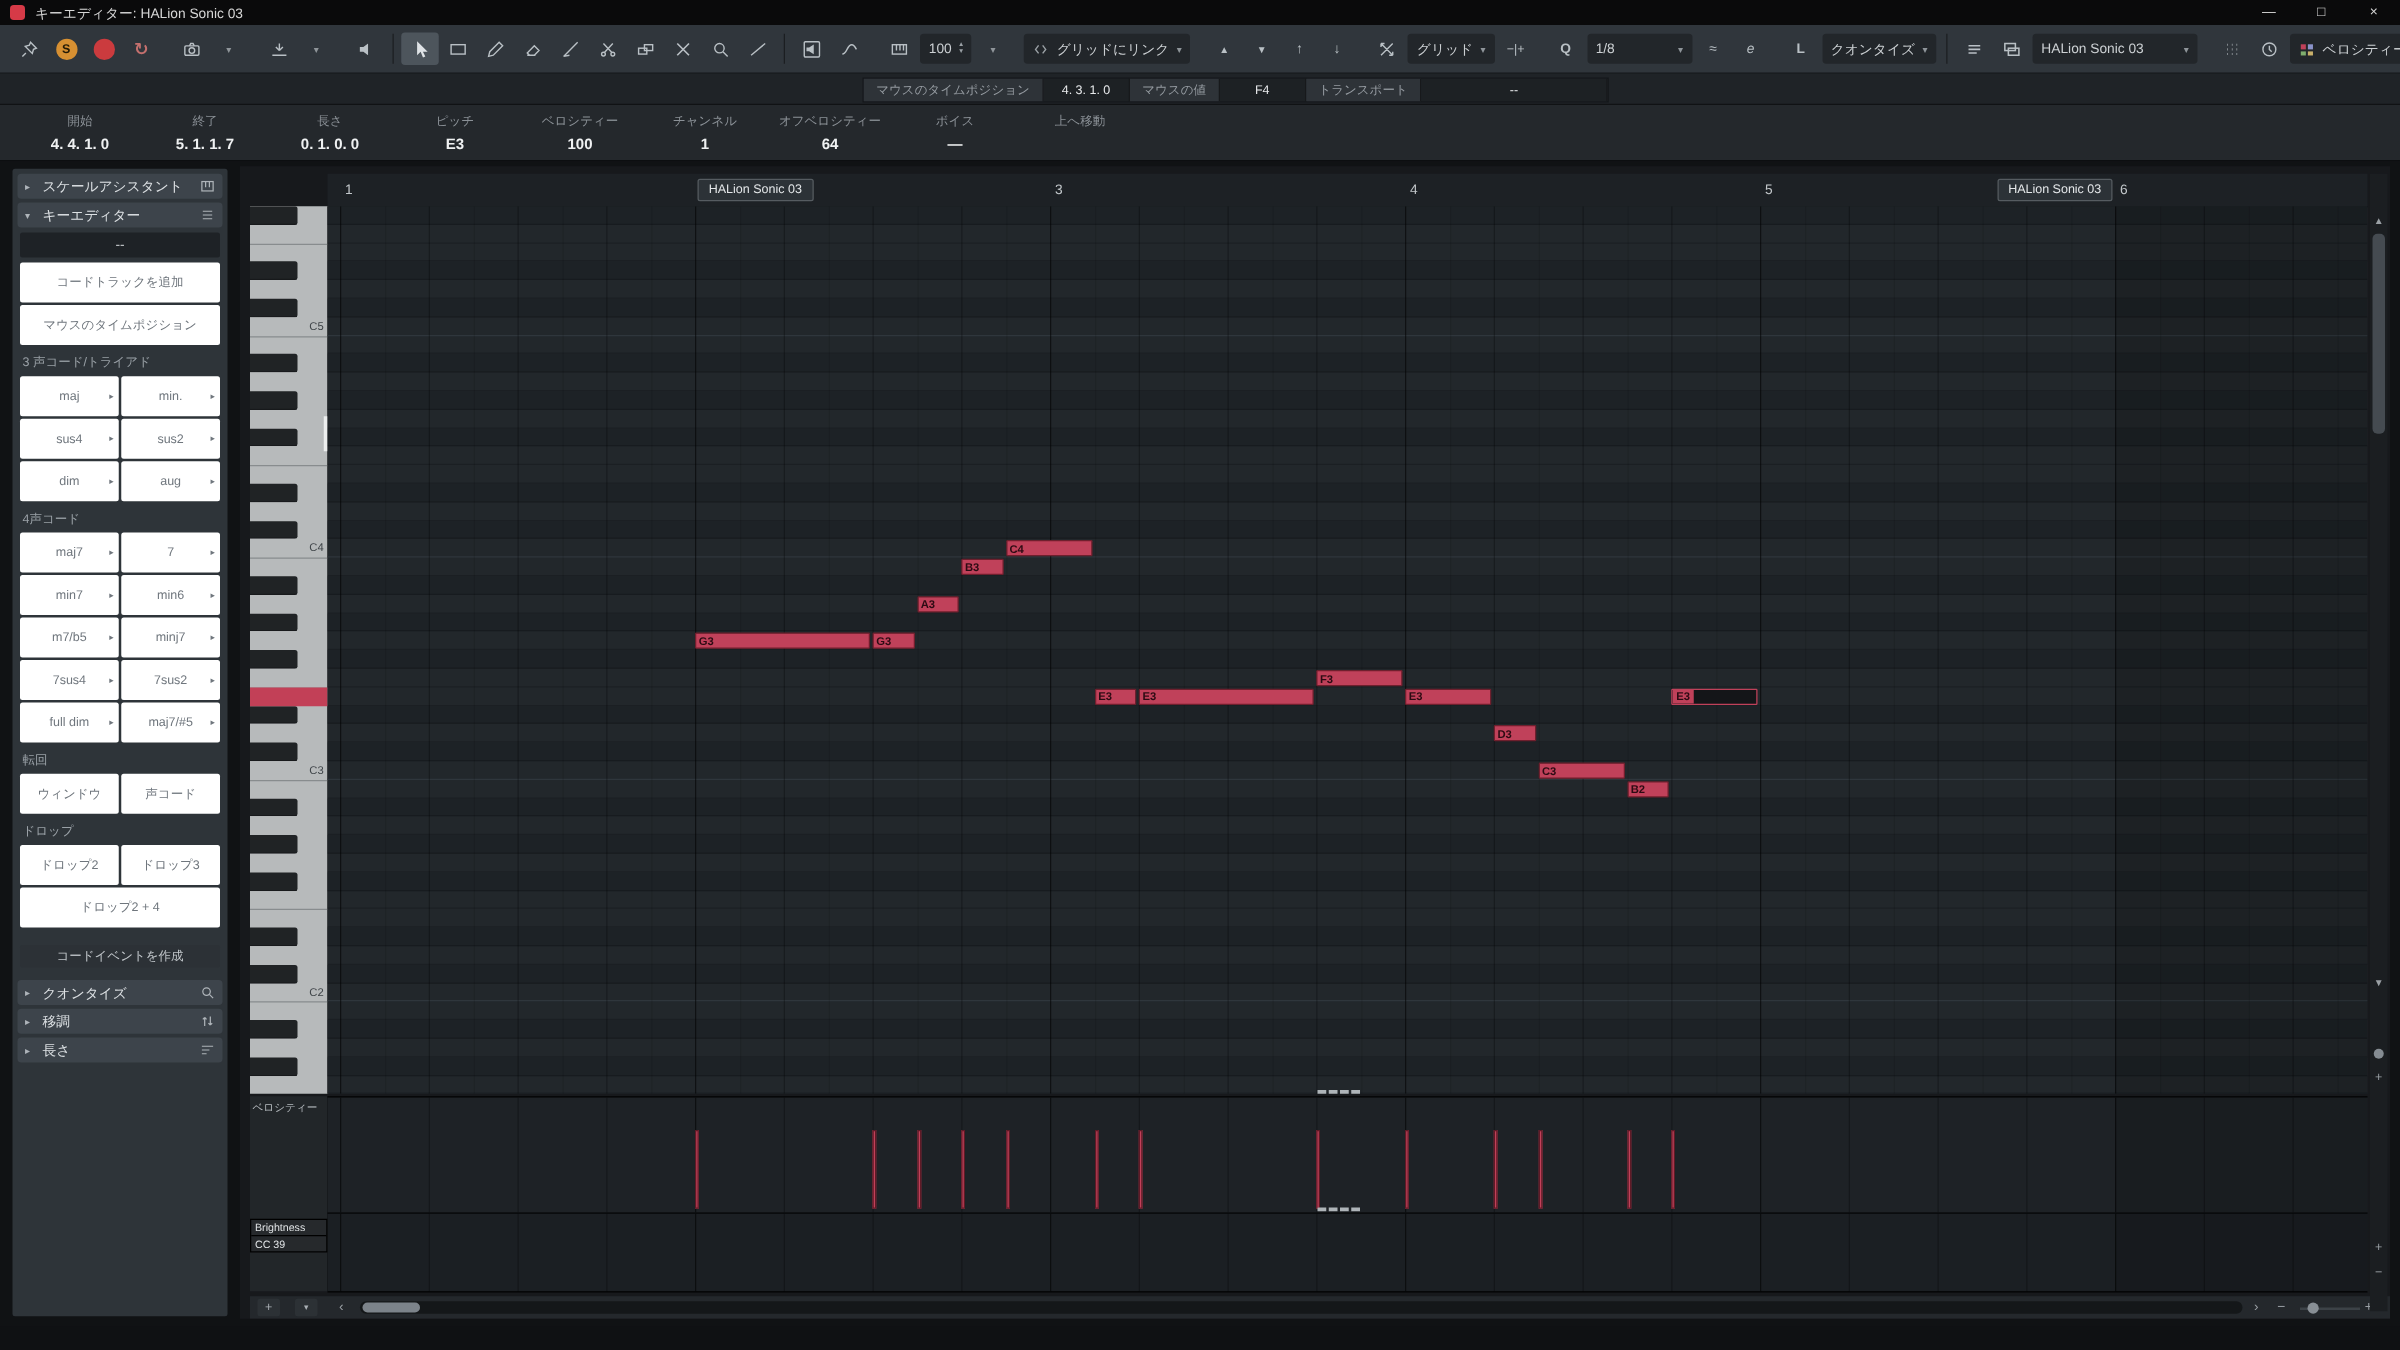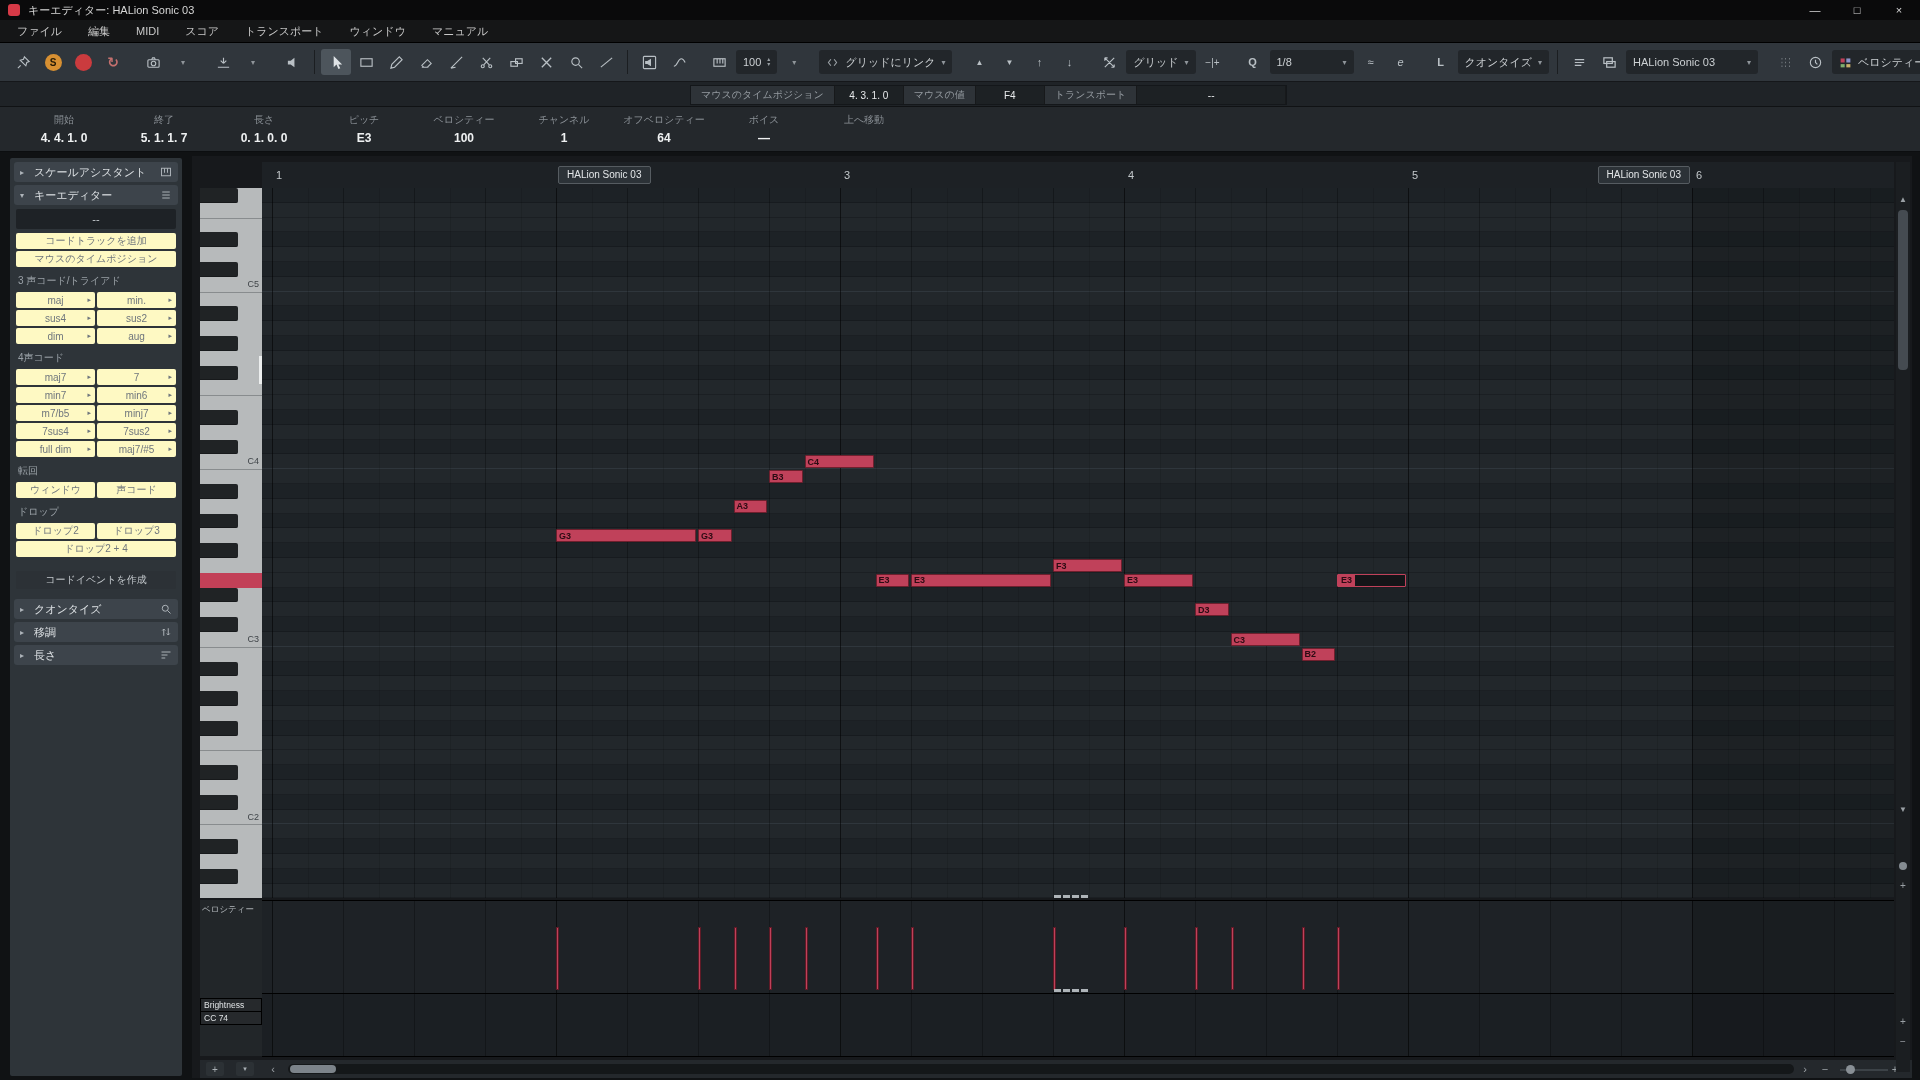--- a/index.html
+++ b/index.html
@@ -48,21 +48,21 @@
 
   
   .main{position:relative;height:932px;background:#101214;}
 
   
   .left-panel{position:absolute;left:10px;top:6px;width:172px;bottom:8px;background:#2e3439;border-radius:2px;padding:4px;box-sizing:border-box;}
   .lp-header{height:20px;background:#3d444b;border-radius:3px;display:flex;align-items:center;gap:6px;padding:0 6px;margin-bottom:3px;color:#dde1e4;font-size:11px;}
   .lp-tri{font-size:8px;color:#aeb4b9;width:8px;flex:none;}
   .lp-hicon{margin-left:auto;color:#aeb4b9;flex:none;display:flex;}
   .lp-display{height:20px;background:#1e2226;border-radius:2px;margin:4px 2px;display:flex;align-items:center;justify-content:center;color:#c8ccd0;font-size:11px;}
-  .lp-btn{height:16px;background:#fef9c3;border-radius:2px;color:#6f767d;font-size:10px;display:flex;align-items:center;justify-content:center;position:relative;overflow:hidden;}
+  .lp-btn{height:32px;background:#ffffff;border-radius:2px;color:#6f767d;font-size:10px;display:flex;align-items:center;justify-content:center;position:relative;overflow:hidden;}
   .lp-btn .arr{position:absolute;right:4px;font-size:7px;color:#6f767d;}
   .lp-btn.enabled{color:#c3c8cc;background:#2c3136;}
   .lp-stack{display:grid;grid-template-columns:1fr;gap:2px;margin:0 2px 2px;}
   .lp-grid{display:grid;grid-template-columns:1fr 1fr;gap:2px;margin:0 2px 4px;}
   .lp-label{font-size:10px;color:#9aa1a7;margin:7px 4px 4px;}
   .lp-wide{margin:2px 2px 4px;}
   .lp-create{height:18px;margin:14px 2px 10px;}
 
   
   .editor{position:absolute;left:192px;top:4px;right:8px;bottom:6px;background:#17191c;overflow:hidden;}
@@ -124,29 +124,20 @@
   <div class="titlebar">
     <span class="app-icon"></span>
     <span>キーエディター: HALion Sonic 03</span>
     <div class="win-controls">
       <span class="win-btn">—</span>
       <span class="win-btn">□</span>
       <span class="win-btn">×</span>
     </div>
   </div>
 
-  <div class="menubar">
-      <div class="menu-item">ファイル</div>
-      <div class="menu-item">編集</div>
-      <div class="menu-item">MIDI</div>
-      <div class="menu-item">スコア</div>
-      <div class="menu-item">トランスポート</div>
-      <div class="menu-item">ウィンドウ</div>
-      <div class="menu-item">マニュアル</div>
-    </div>
 
   <div class="toolbar">
     <div class="tb-btn">
       <svg width="15" height="15" viewBox="0 0 16 16" fill="none" stroke="#b9c0c5" stroke-width="1.2">
           <path d="M9 2l5 5-2.5 1-1 3.5-6-6L8 4.5 9 2z"></path>
           <path d="M5 11l-3 3"></path>
         </svg>
     </div>
     <div class="tb-btn">
       <span class="tb-circle amber">S</span>
@@ -789,21 +780,21 @@
           <div class="vbar" style="left: 791px; height: 63px;"></div>
           <div class="vbar" style="left: 862px; height: 63px;"></div>
           <div class="vbar" style="left: 933px; height: 63px;"></div>
           <div class="vbar" style="left: 968.5px; height: 63px;"></div>
           <div class="vbar" style="left: 1039.5px; height: 63px;"></div>
           <div class="vbar" style="left: 1075px; height: 63px;"></div>
         </div>
 
       <div class="cc-box">
         <div class="cc-row">Brightness</div>
-        <div class="cc-row">CC 74</div>
+        <div class="cc-row">CC 39</div>
       </div>
       <div class="cc-lane">
           <div class="vline m" style="left: 10px;"></div>
           <div class="vline b" style="left: 81px;"></div>
           <div class="vline b" style="left: 152px;"></div>
           <div class="vline b" style="left: 223px;"></div>
           <div class="vline m" style="left: 294px;"></div>
           <div class="vline b" style="left: 365px;"></div>
           <div class="vline b" style="left: 436px;"></div>
           <div class="vline b" style="left: 507px;"></div>

